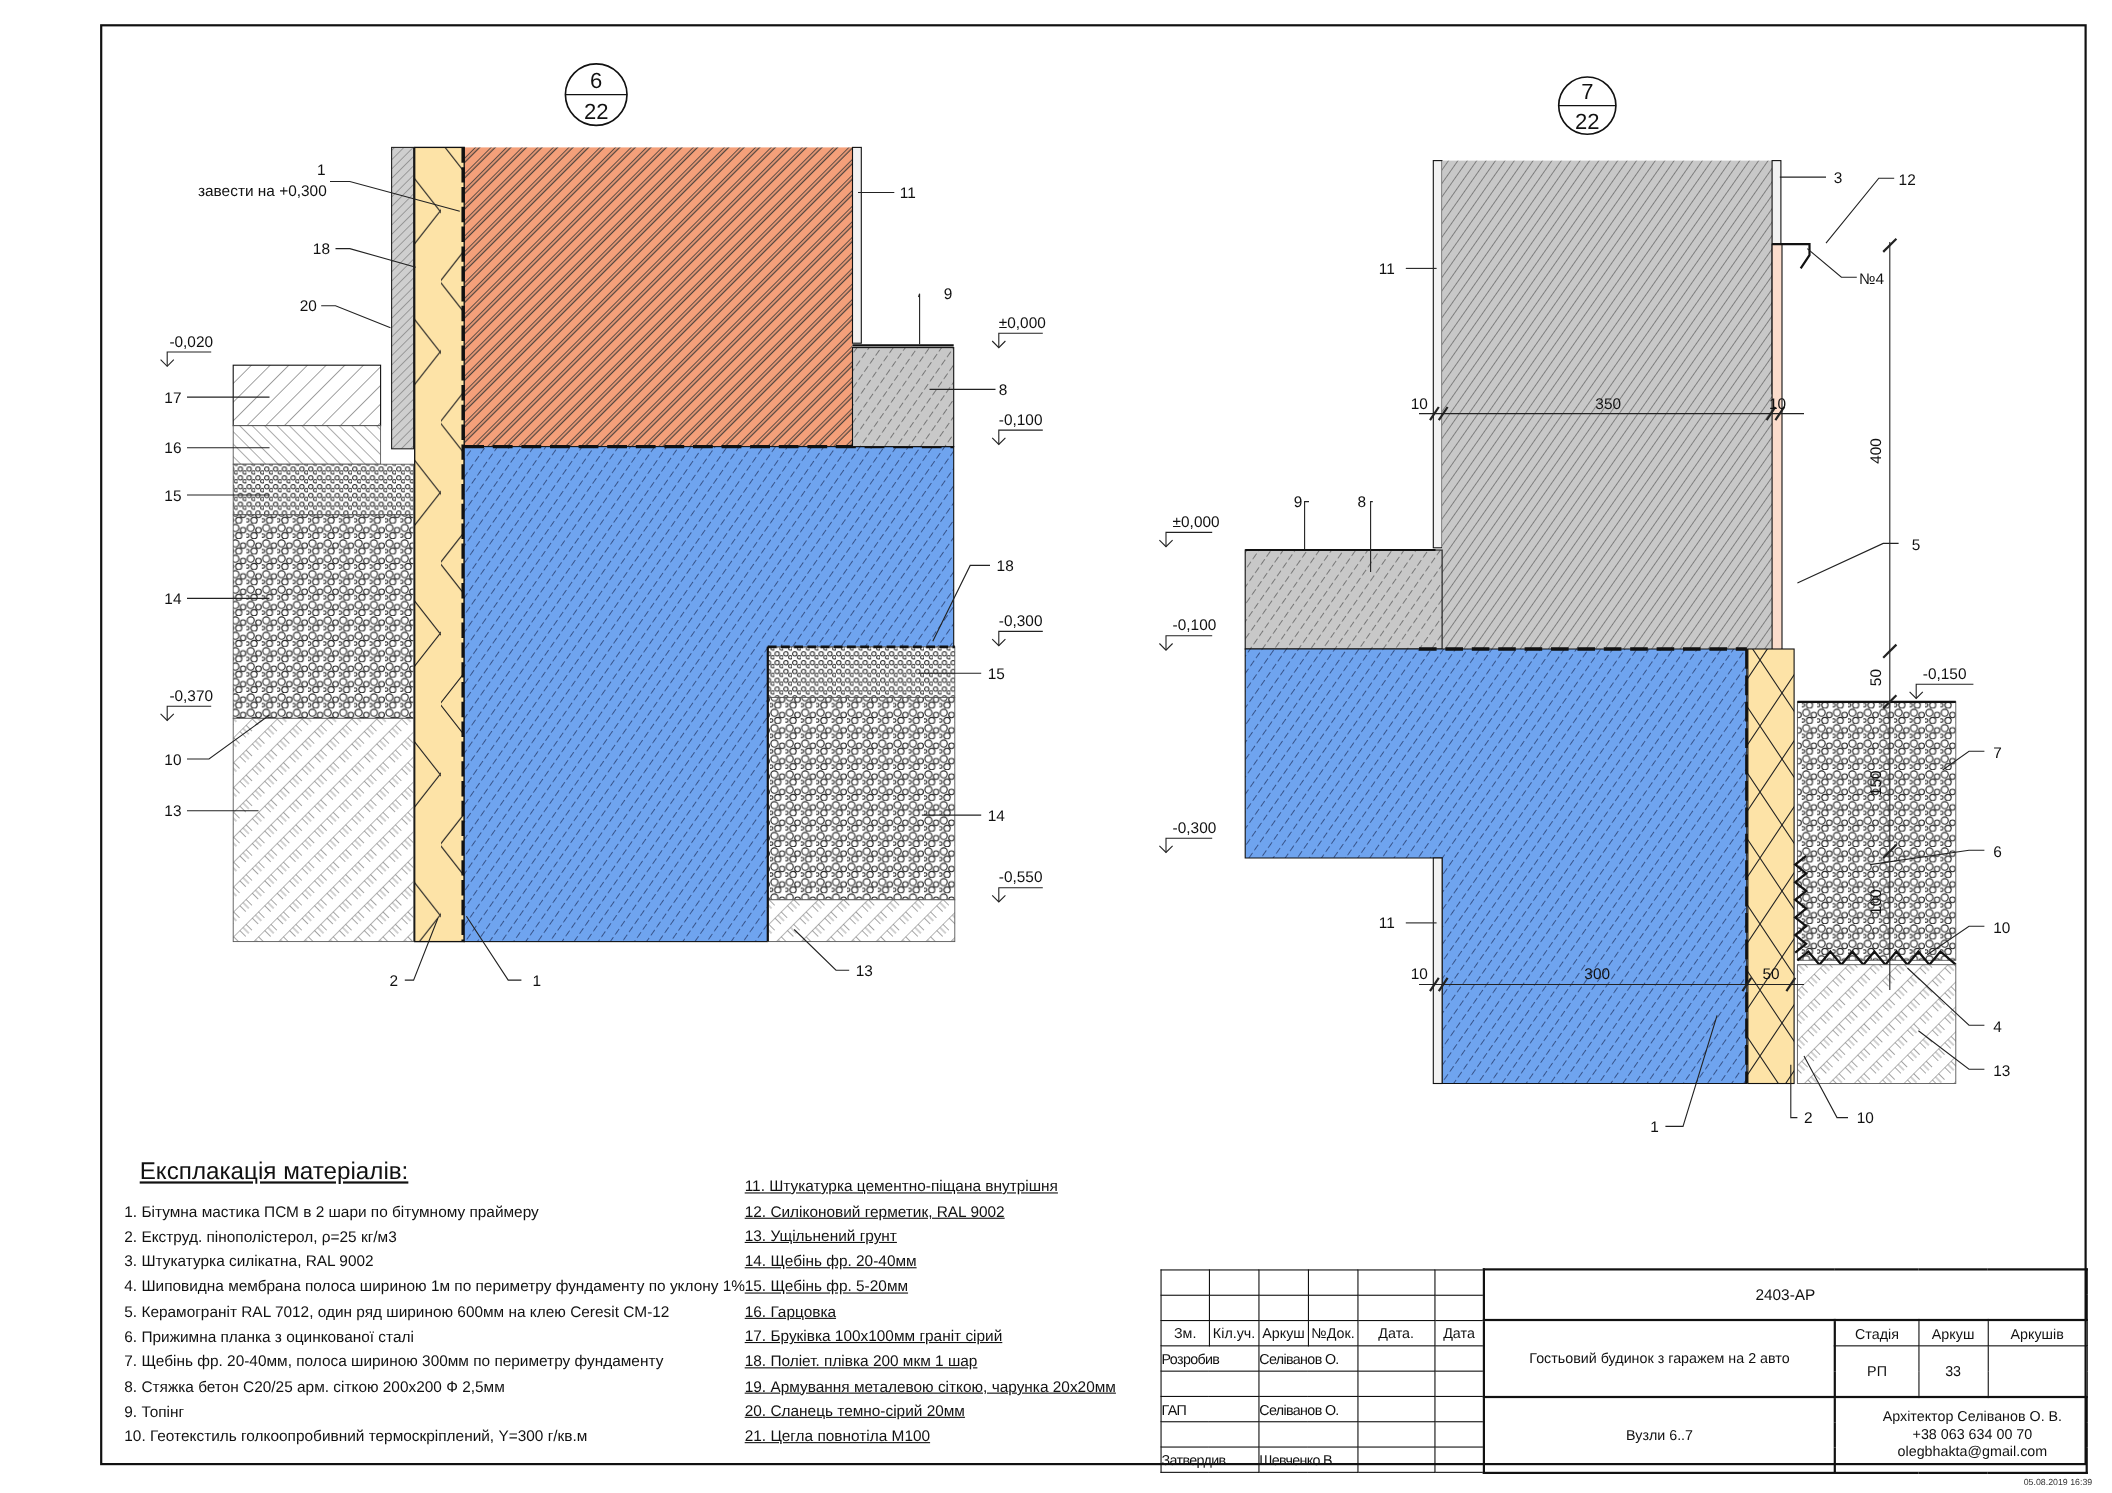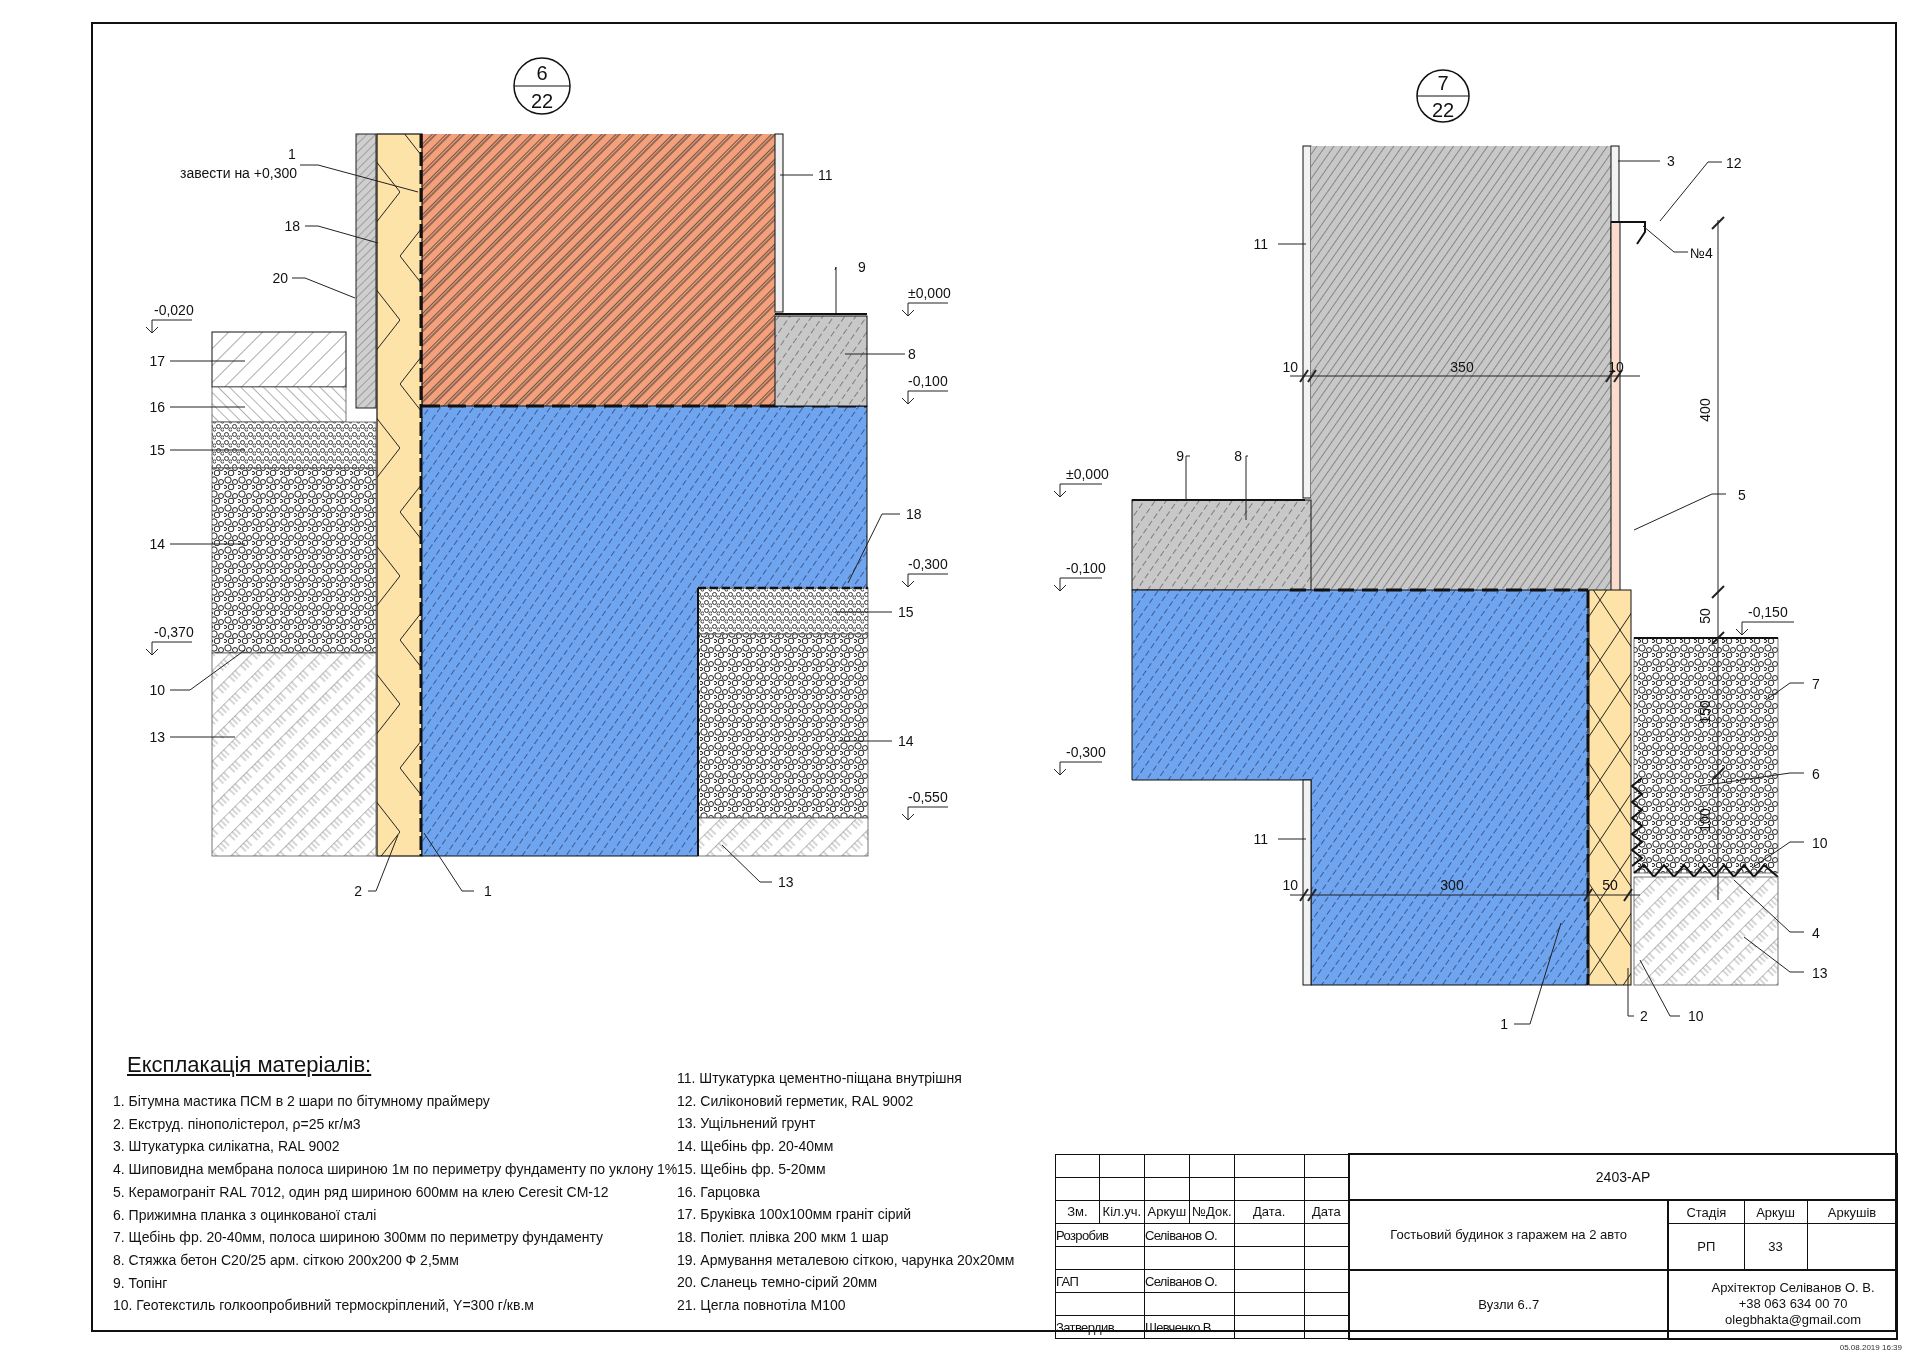--- a/index.html
+++ b/index.html
@@ -303,21 +303,21 @@
   <div class="item">2. Екструд. пінополістерол, ρ=25 кг/м3</div>
   <div class="item">3. Штукатурка силікатна, RAL 9002</div>
   <div class="item">4. Шиповидна мембрана полоса шириною 1м по периметру фундаменту по уклону 1%</div>
   <div class="item">5. Керамограніт RAL 7012, один ряд шириною 600мм на клею Ceresit CM-12</div>
   <div class="item">6. Прижимна планка з оцинкованої сталі</div>
   <div class="item">7. Щебінь  фр. 20-40мм, полоса шириною 300мм по периметру фундаменту</div>
   <div class="item">8. Стяжка бетон С20/25 арм. сіткою 200х200 Ф 2,5мм</div>
   <div class="item">9. Топінг</div>
   <div class="item">10. Геотекстиль голкоопробивний термоскріплений, Y=300 г/кв.м</div>
 </div>
-<div class="legend" style="left:677px;top:1067px;">
+<div class="legend" style="left:677px;top:1067px;text-decoration:underline;">
   <div class="item">11. Штукатурка цементно-піщана внутрішня</div>
   <div class="item">12. Силіконовий герметик, RAL 9002</div>
   <div class="item">13. Ущільнений грунт</div>
   <div class="item">14. Щебінь фр. 20-40мм</div>
   <div class="item">15. Щебінь фр. 5-20мм</div>
   <div class="item">16. Гарцовка</div>
   <div class="item">17. Бруківка 100х100мм граніт сірий</div>
   <div class="item">18. Поліет. плівка 200 мкм 1 шар</div>
   <div class="item">19. Армування металевою сіткою, чарунка 20х20мм</div>
   <div class="item">20. Сланець темно-сірий 20мм</div>

